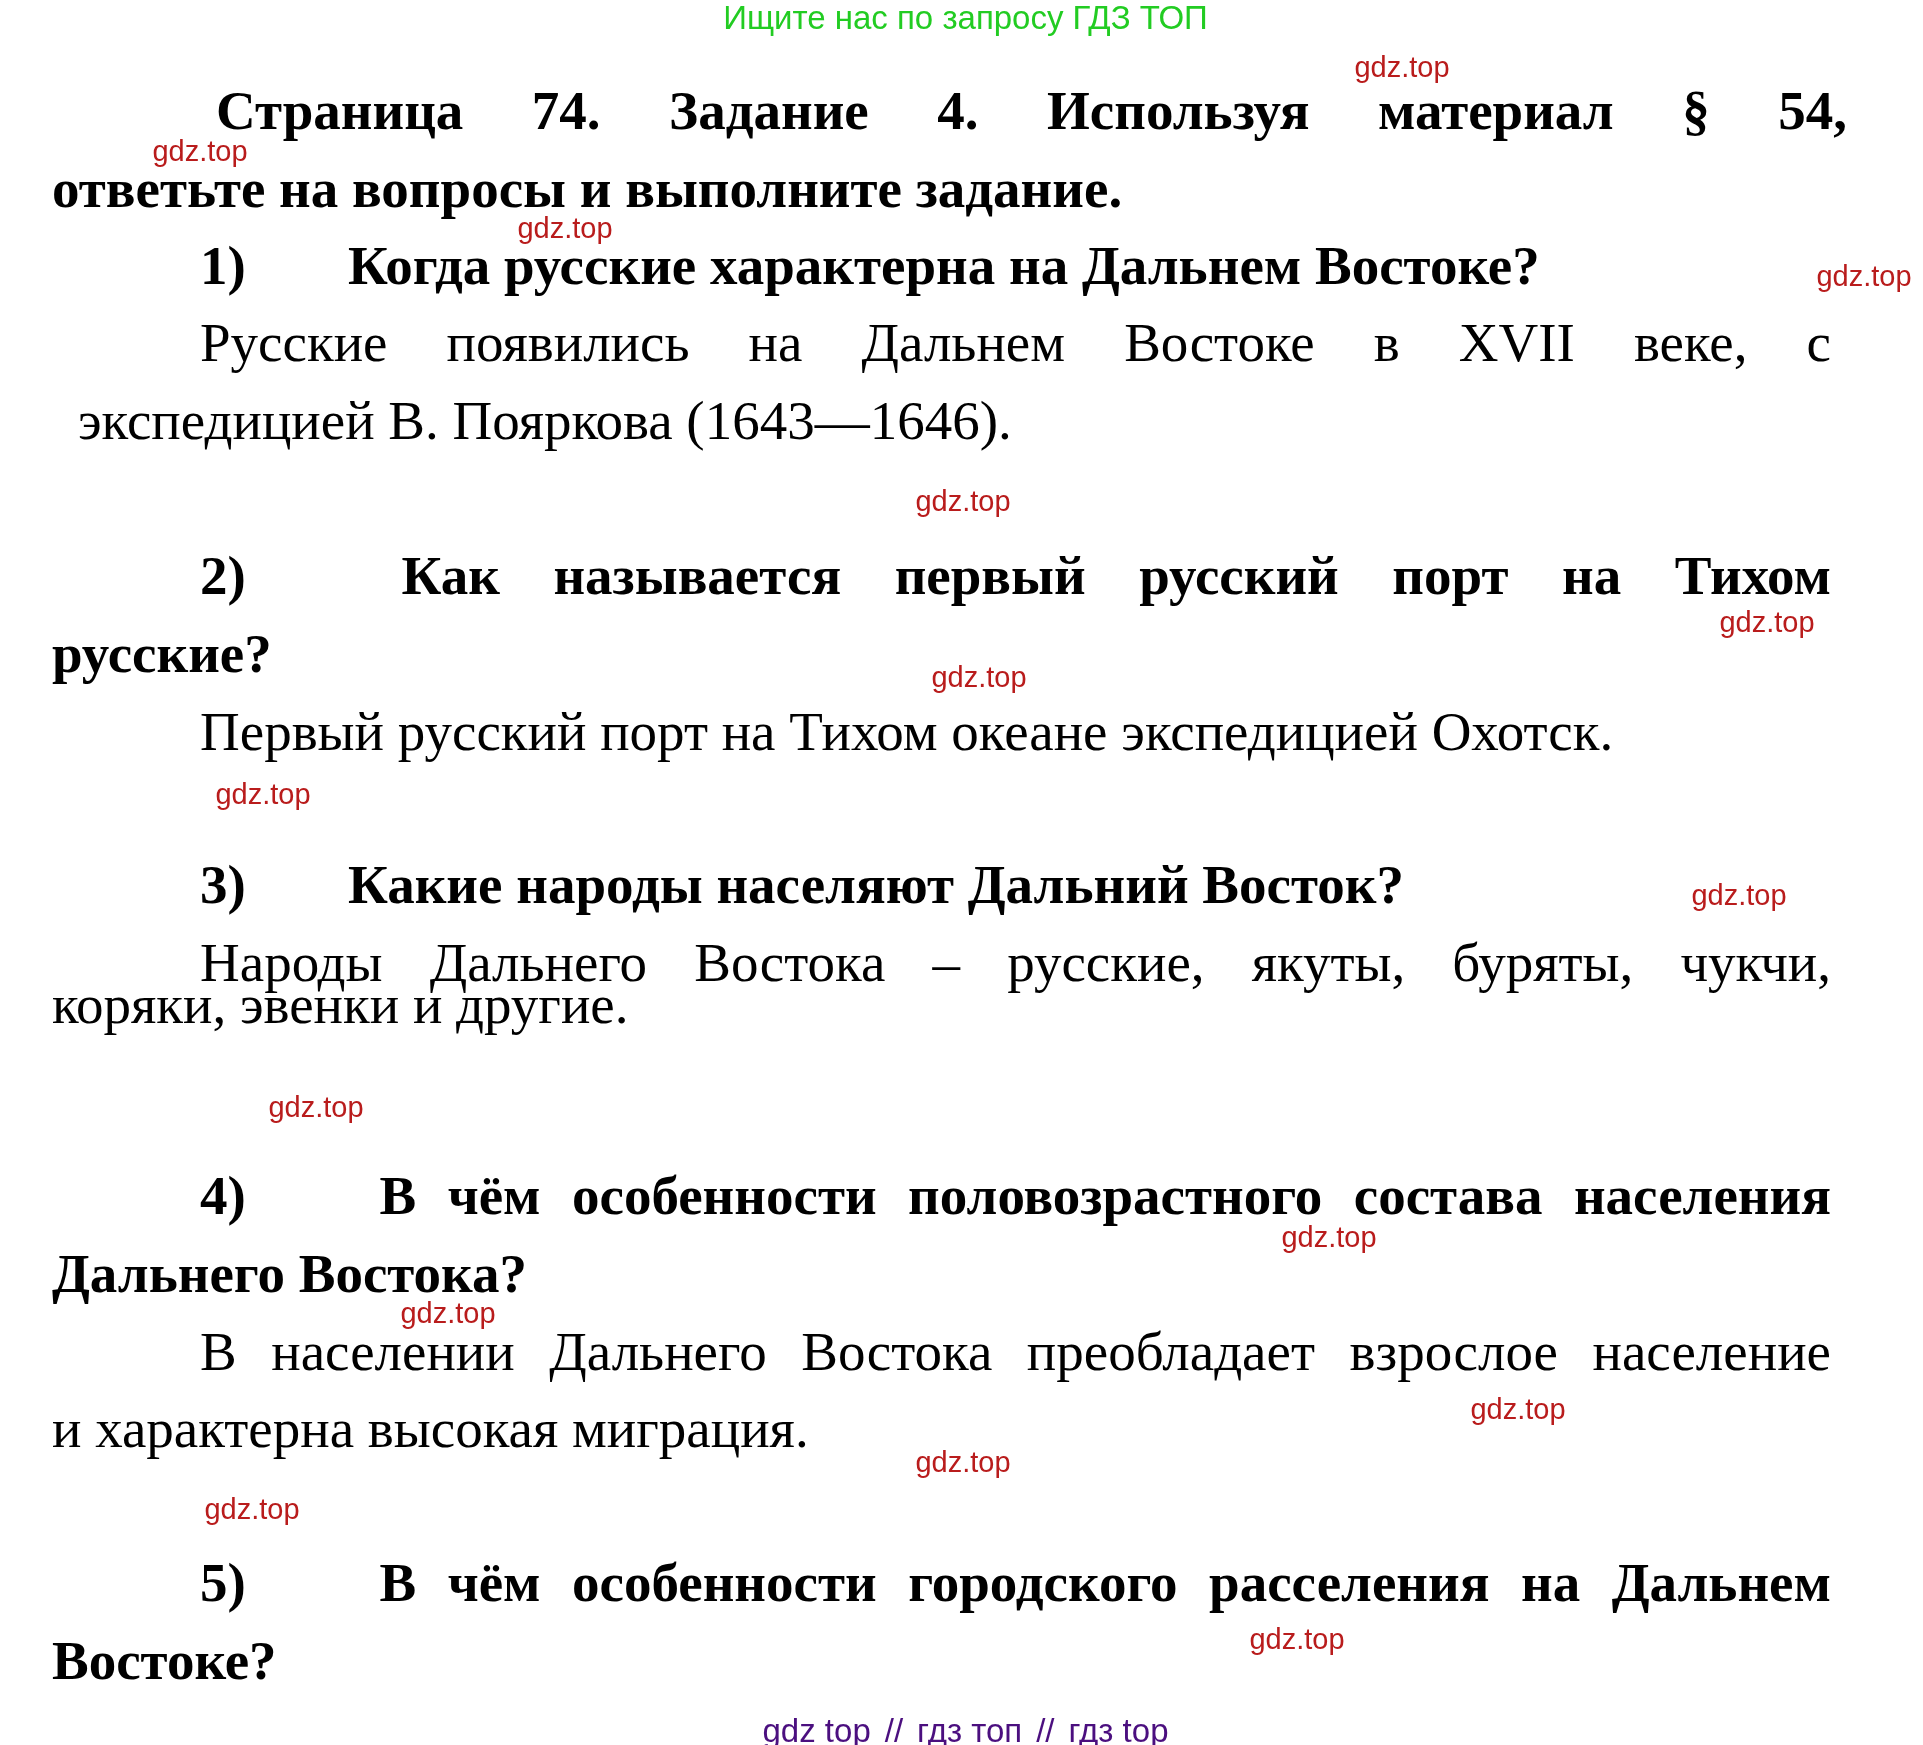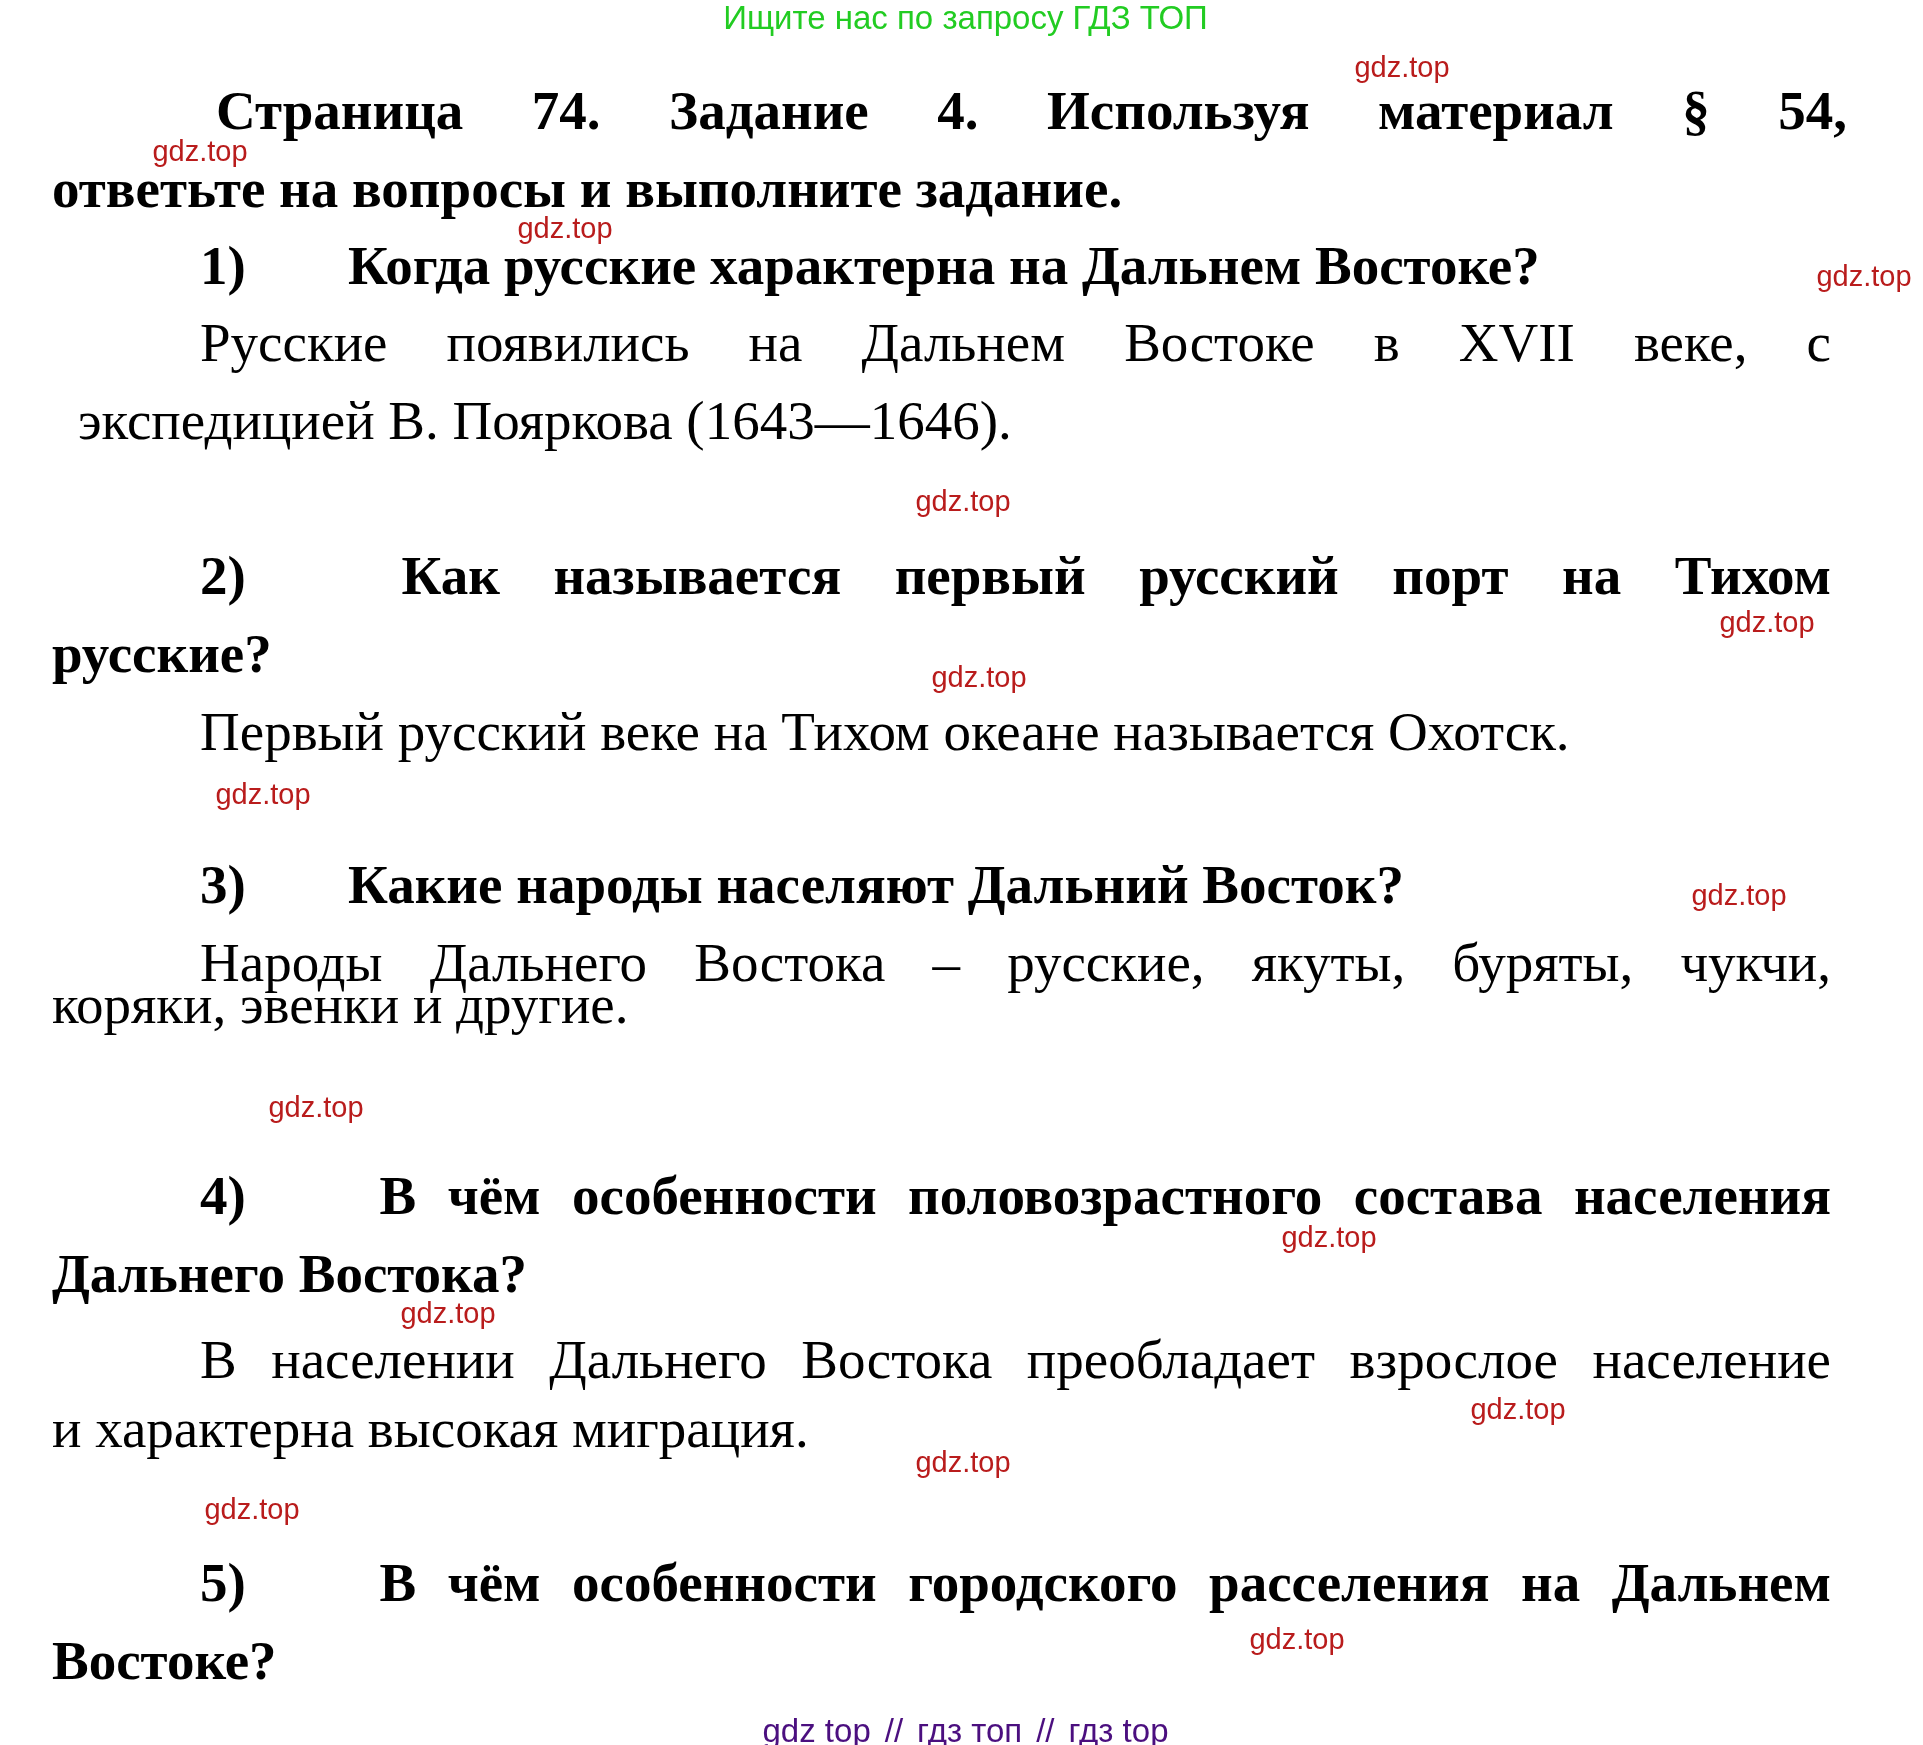--- a/index.html
+++ b/index.html
@@ -33,34 +33,34 @@
   <span class="q-num">1)</span><span>Когда русские характерна на Дальнем Востоке?</span>
 </div>
 <div class="line indent" style="top:311px;">Русские появились на Дальнем Востоке в XVII веке, с</div>
 <div class="line last" style="top:389px;margin-left:26px;">экспедицией В. Пояркова (1643—1646).</div>
 
 <div class="line indent bold" style="top:544px;">
   <span class="q-num">2)</span>
   <span>Как называется первый русский порт на Тихом</span>
 </div>
 <div class="line bold last" style="top:622px;">русские?</div>
-<div class="line indent last" style="top:700px;">Первый русский веке на Тихом океане называется Охотск.</div>
+<div class="line indent last" style="top:700px;">Первый русский порт на Тихом океане экспедицией Охотск.</div>
 
 <div class="line indent bold last" style="top:853px;">
   <span class="q-num">3)</span><span>Какие народы населяют Дальний Восток?</span>
 </div>
 <div class="line indent" style="top:931px;">Народы Дальнего Востока – русские, якуты, буряты, чукчи,</div>
 <div class="line last" style="top:962px;margin-top:11px;">коряки, эвенки и другие.</div>
 
 <div class="line indent bold" style="top:1164px;">
   <span class="q-num">4)</span>
   <span>В чём особенности половозрастного состава населения</span>
 </div>
 <div class="line bold last" style="top:1242px;">Дальнего Востока?</div>
-<div class="line indent" style="top:1320px;margin-top:8px;">В населении Дальнего Востока преобладает взрослое население</div>
+<div class="line indent" style="top:1320px;">В населении Дальнего Востока преобладает взрослое население</div>
 <div class="line last" style="top:1397px;">и характерна высокая миграция.</div>
 
 <div class="line indent bold" style="top:1551px;">
   <span class="q-num">5)</span>
   <span>В чём особенности городского расселения на Дальнем</span>
 </div>
 <div class="line bold last" style="top:1629px;">Востоке?</div>
 
 <div class="wm" style="left:1402px; top:51px;">gdz.top</div>
 <div class="wm" style="left:200px; top:135px;">gdz.top</div>

